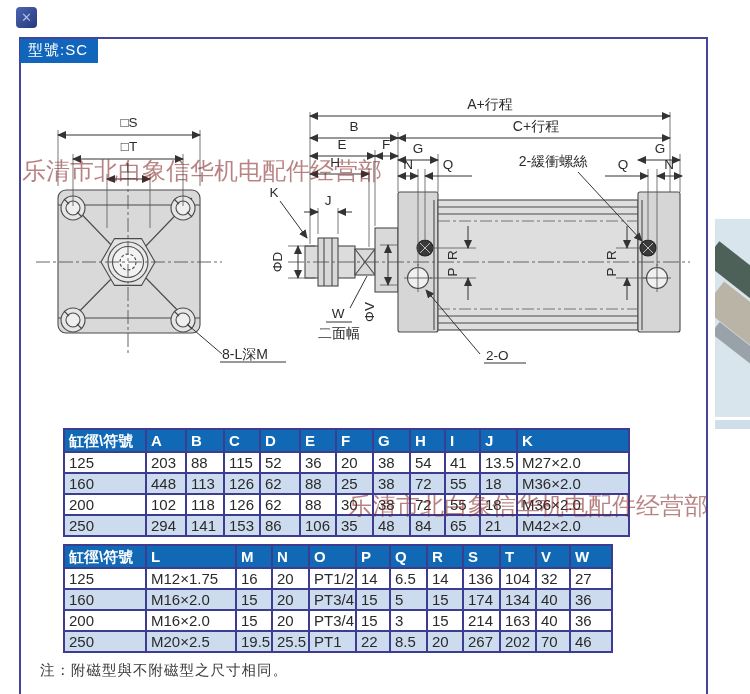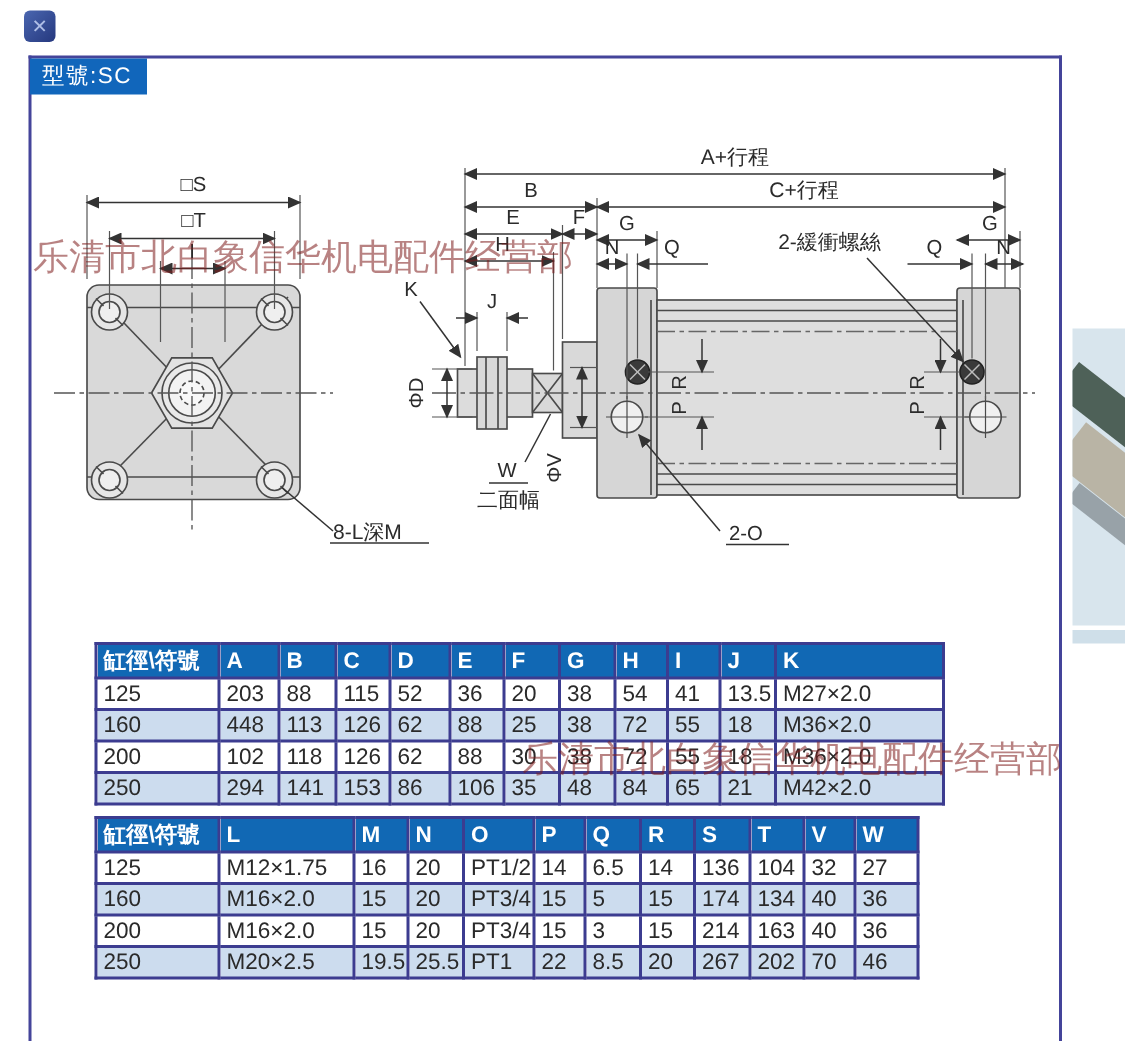--- a/index.html
+++ b/index.html
@@ -445,20 +445,21 @@
           <td>8.5</td>
           <td>20</td>
           <td>267</td>
           <td>202</td>
           <td>70</td>
           <td>46</td>
         </tr>
       </tbody>
   </table>
 
+  <div class="note">注：附磁型與不附磁型之尺寸相同。</div>
 
   <div class="wm" id="wm1">乐清市北白象信华机电配件经营部</div>
   <div class="wm" id="wm2">乐清市北白象信华机电配件经营部</div>
 
   <div class="thumb1">
     <div class="ph1"></div>
     <div class="ph2"></div>
     <div class="ph3"></div>
   </div>
   <div class="thumb2"></div>

